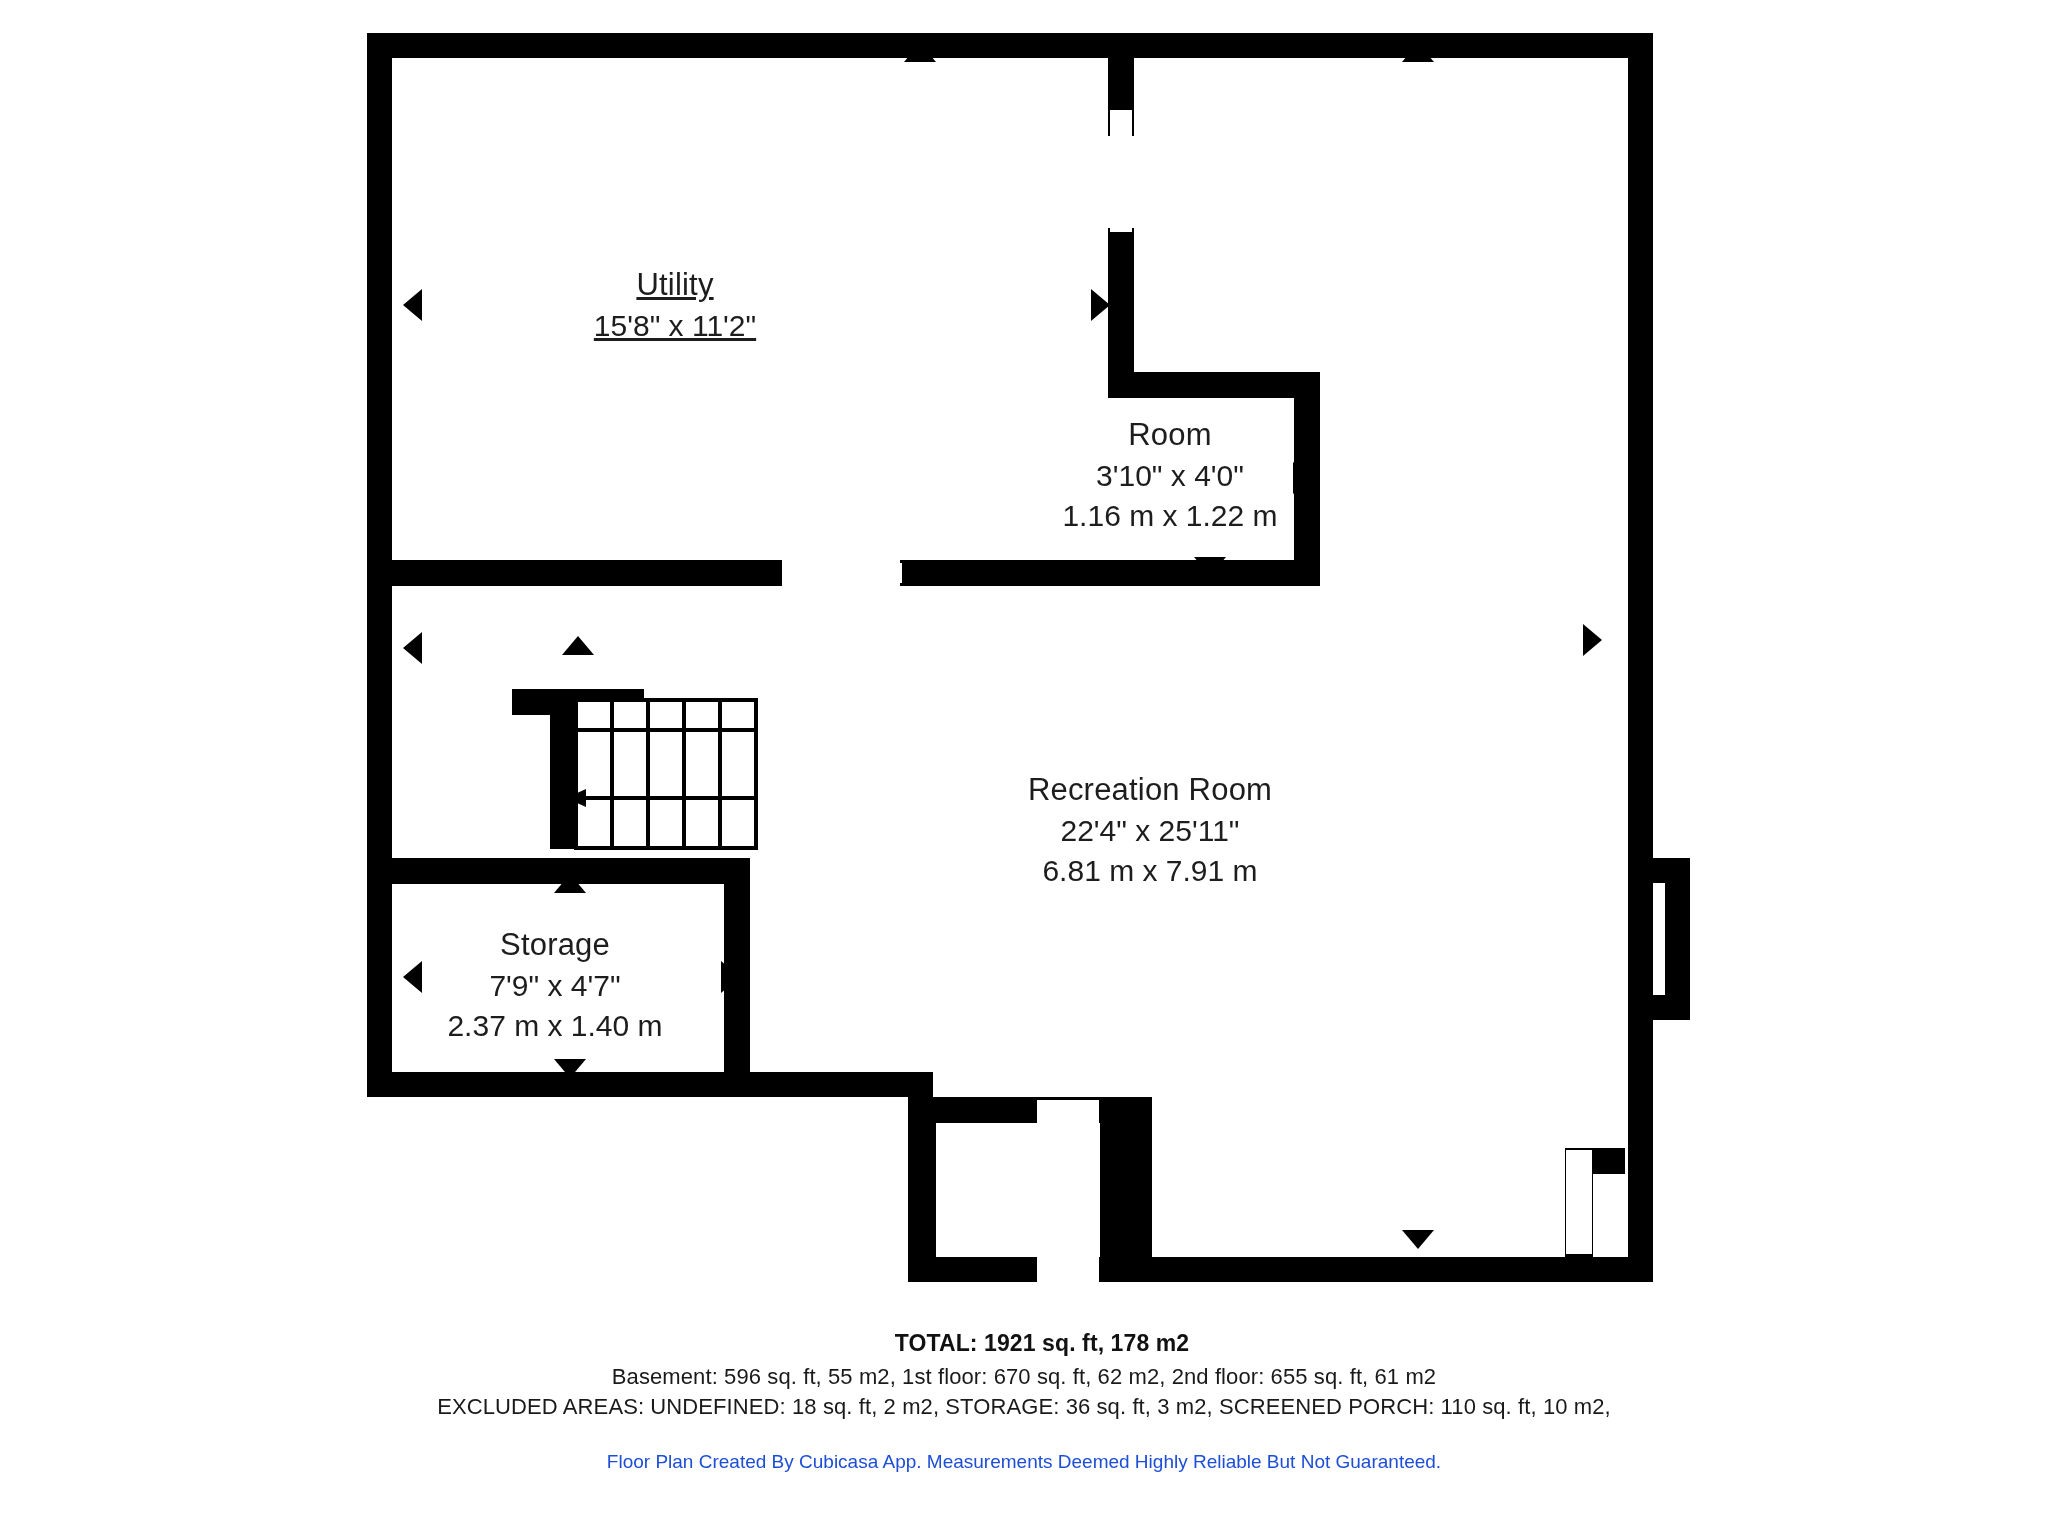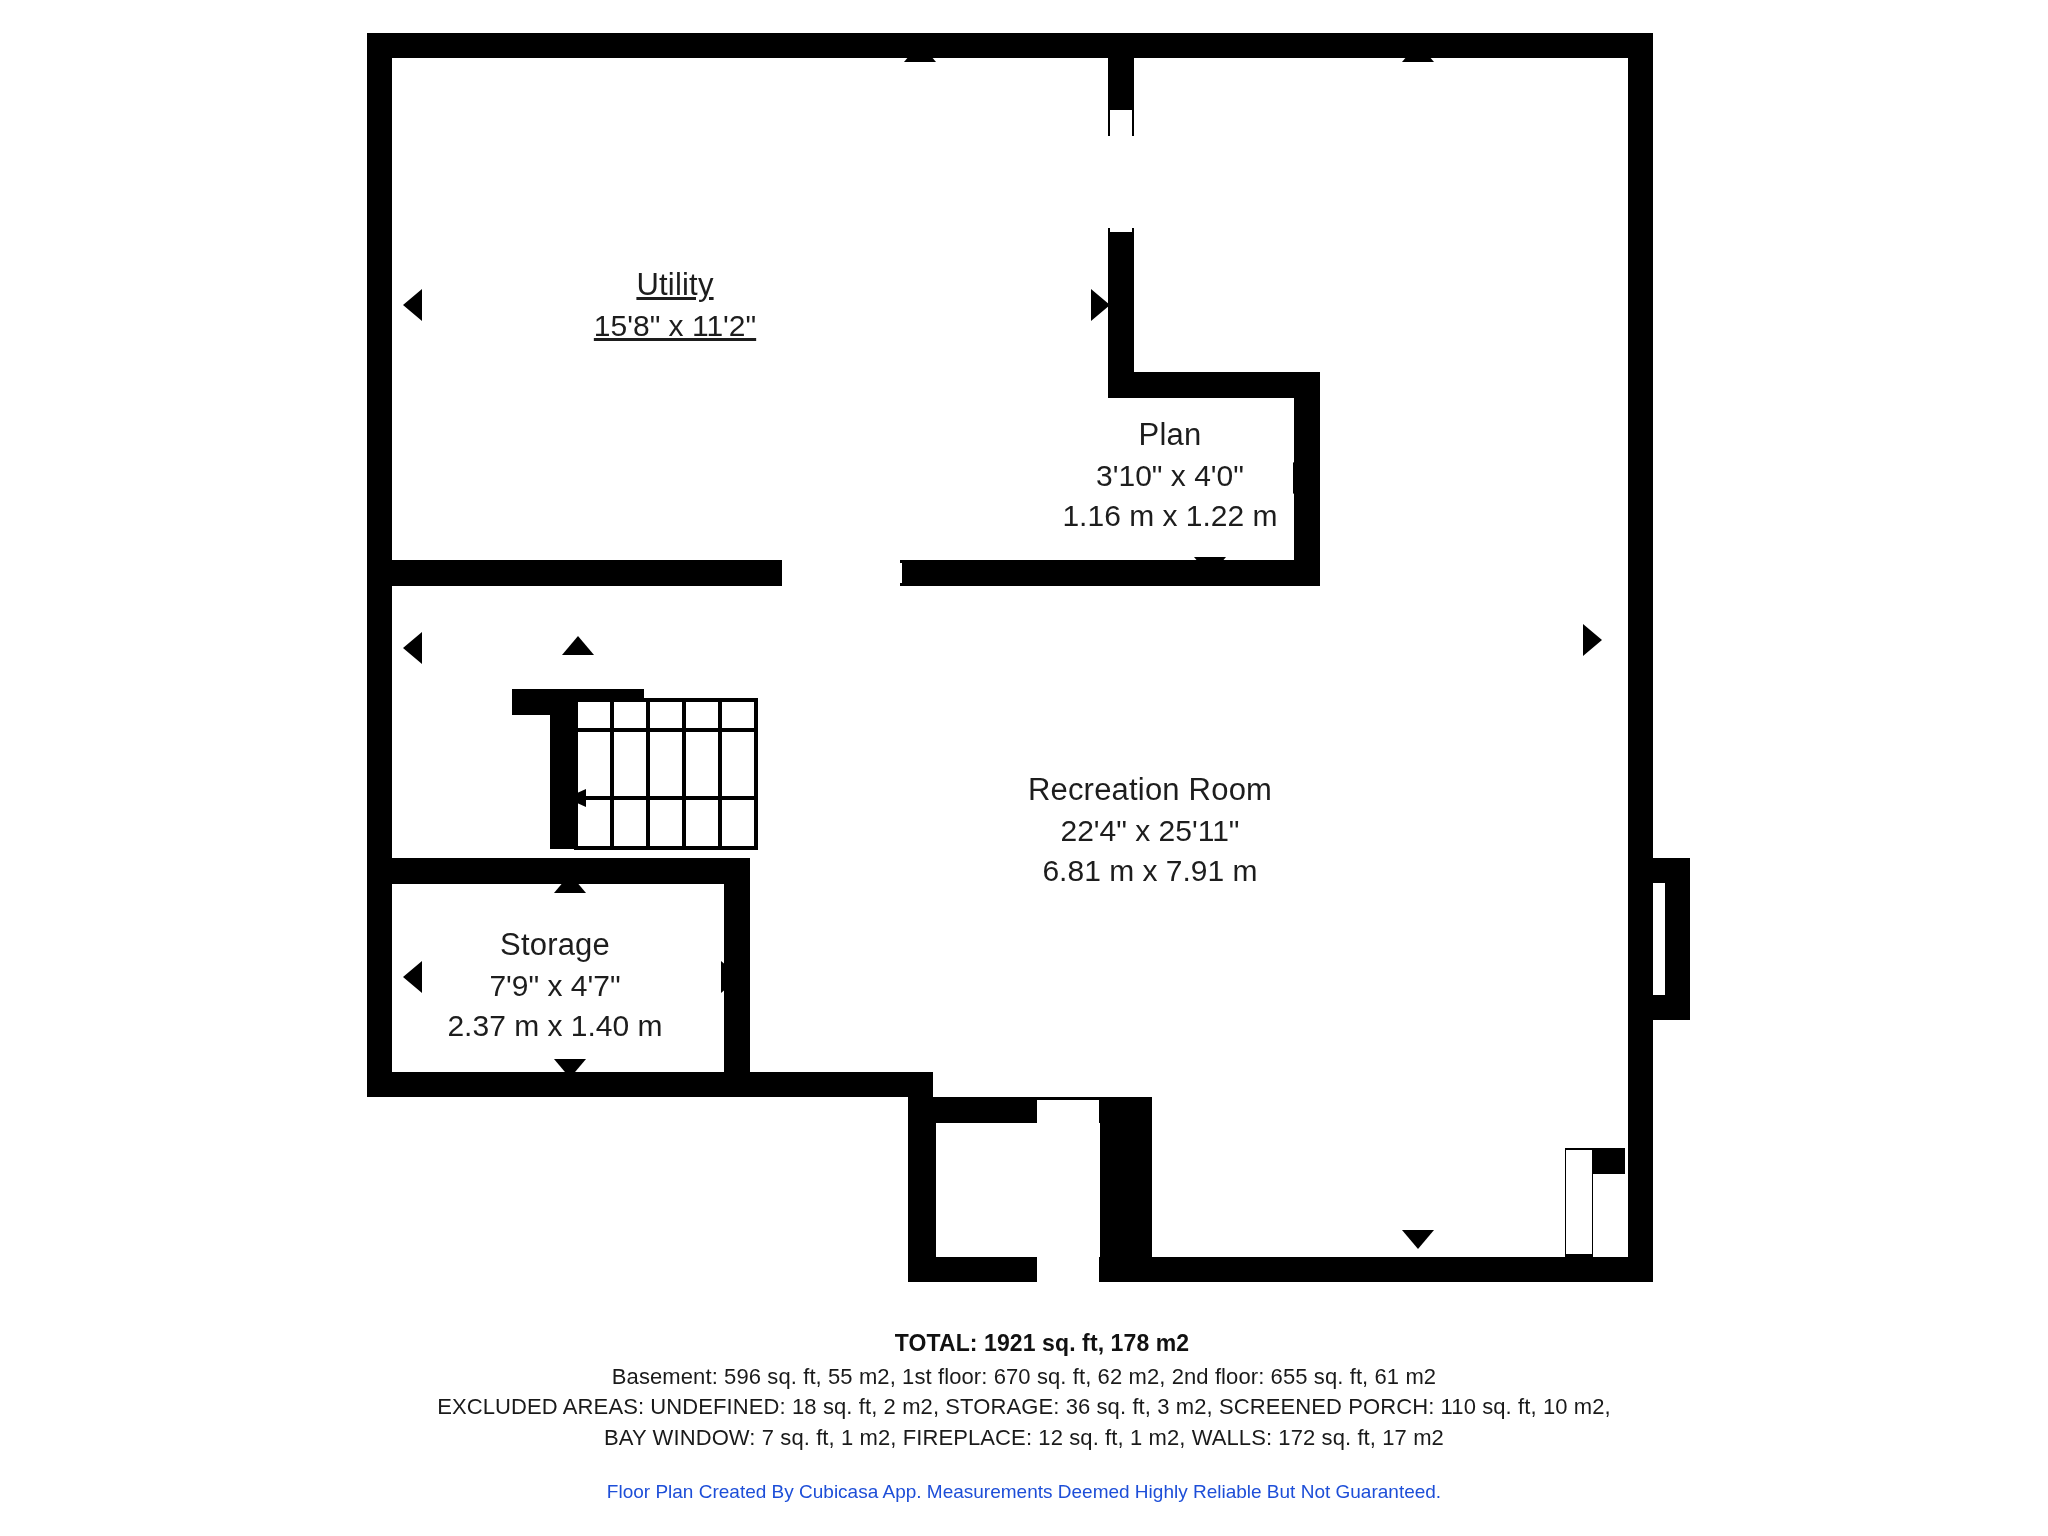--- a/index.html
+++ b/index.html
@@ -189,21 +189,21 @@
       </g>
     </svg>
 
     
     <div class="room-label" style="left:495px; top:265px; width:360px;text-decoration:underline;">
       <span class="rname">Utility</span>
       <span class="rdim">15'8" x 11'2"</span>
     </div>
 
     <div class="room-label" style="left:1020px; top:415px; width:300px;">
-      <span class="rname">Plan</span>
+      <span class="rname">Room</span>
       <span class="rdim">3'10" x 4'0"</span>
       <span class="rdim-m">1.16 m x 1.22 m</span>
     </div>
 
     <div class="room-label" style="left:880px; top:770px; width:540px;">
       <span class="rname">Recreation Room</span>
       <span class="rdim">22'4" x 25'11"</span>
       <span class="rdim-m">6.81 m x 7.91 m</span>
     </div>
 
@@ -211,17 +211,16 @@
       <span class="rname">Storage</span>
       <span class="rdim">7'9" x 4'7"</span>
       <span class="rdim-m">2.37 m x 1.40 m</span>
     </div>
   </div>
 
   <div id="footer">
     <div class="total">TOTAL: 1921 sq. ft, 178 m2</div>
     <div class="line">Basement: 596 sq. ft, 55 m2, 1st floor: 670 sq. ft, 62 m2, 2nd floor: 655 sq. ft, 61 m2</div>
     <div class="line">EXCLUDED AREAS: UNDEFINED: 18 sq. ft, 2 m2, STORAGE: 36 sq. ft, 3 m2, SCREENED PORCH: 110 sq. ft, 10 m2,</div>
-    <div class="line">BAY WINDOW: 7 sq. ft, 1 m2, FIREPLACE: 12 sq. ft, 1 m2, WALLS: 172 sq. ft, 17 m2</div>
     <div class="credit">Floor Plan Created By Cubicasa App. Measurements Deemed Highly Reliable But Not Guaranteed.</div>
   </div>
 
 </div>
 
 </body></html>

